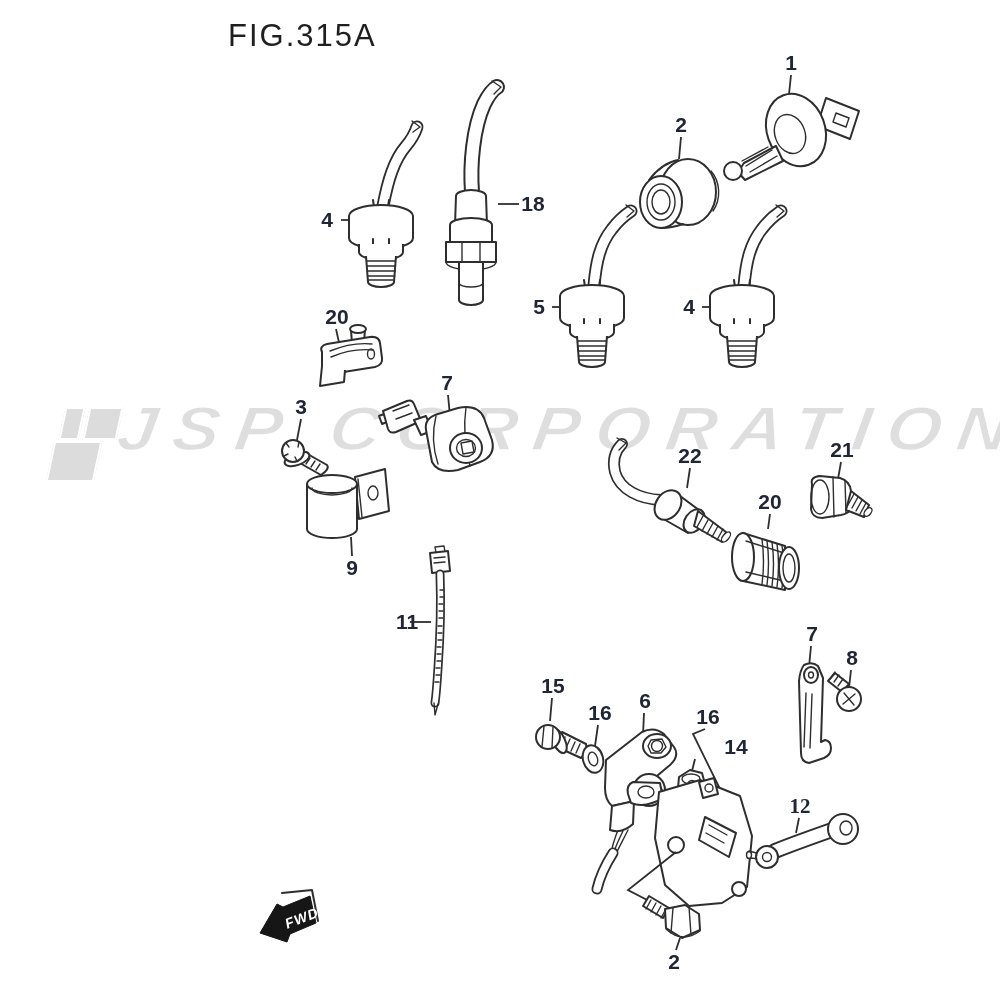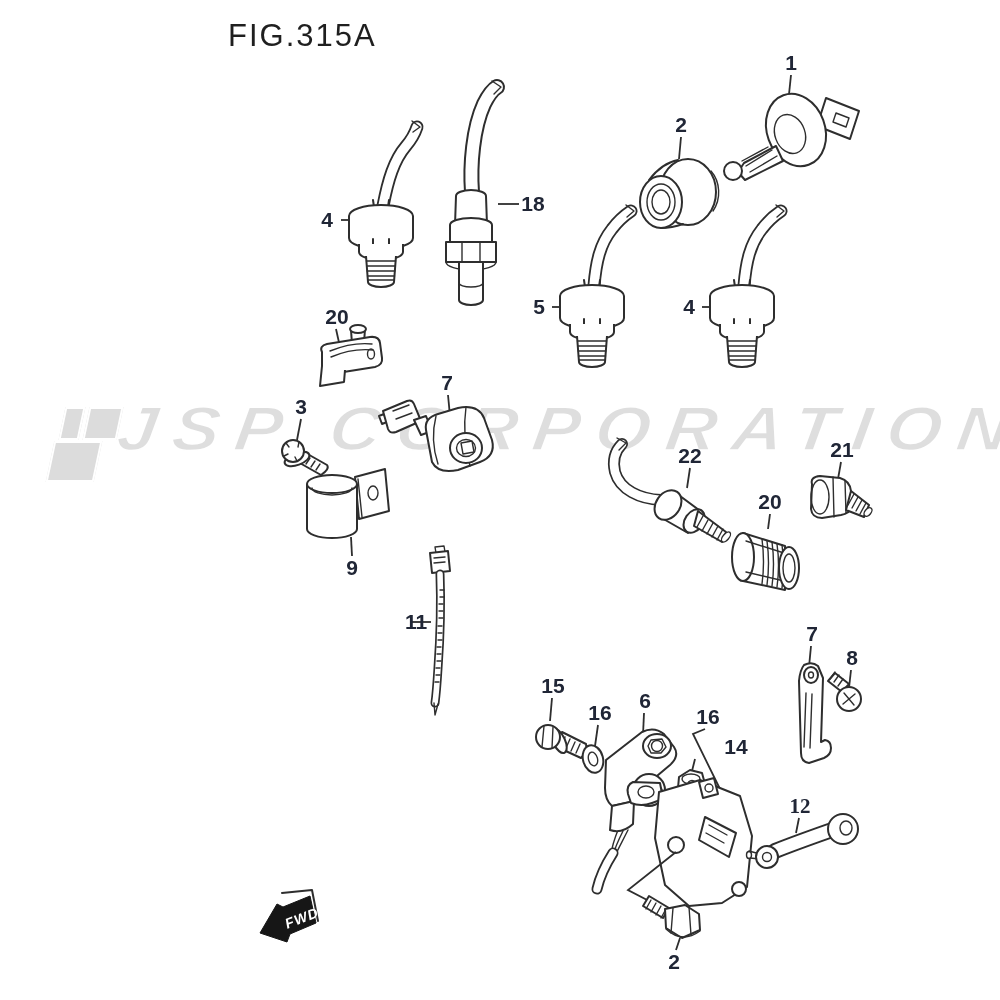--- a/index.html
+++ b/index.html
@@ -341,21 +341,21 @@
       <div class="part-label" style="left: 791px; top: 63px;">1</div>
       <div class="part-label" style="left: 681px; top: 125px;">2</div>
       <div class="part-label" style="left: 327px; top: 220px;">4</div>
       <div class="part-label" style="left: 533px; top: 204px;">18</div>
       <div class="part-label" style="left: 539px; top: 307px;">5</div>
       <div class="part-label" style="left: 689px; top: 307px;">4</div>
       <div class="part-label" style="left: 337px; top: 317px;">20</div>
       <div class="part-label" style="left: 301px; top: 407px;">3</div>
       <div class="part-label" style="left: 447px; top: 383px;">7</div>
       <div class="part-label" style="left: 352px; top: 568px;">9</div>
-      <div class="part-label" style="left: 416px; top: 622px;">11</div>
+      <div class="part-label" style="left: 407px; top: 622px;">11</div>
       <div class="part-label" style="left: 690px; top: 456px;">22</div>
       <div class="part-label" style="left: 770px; top: 502px;">20</div>
       <div class="part-label" style="left: 842px; top: 450px;">21</div>
       <div class="part-label" style="left: 812px; top: 634px;">7</div>
       <div class="part-label" style="left: 852px; top: 658px;">8</div>
       <div class="part-label" style="left: 553px; top: 686px;">15</div>
       <div class="part-label" style="left: 600px; top: 713px;">16</div>
       <div class="part-label" style="left: 645px; top: 701px;">6</div>
       <div class="part-label" style="left: 708px; top: 717px;">16</div>
       <div class="part-label" style="left: 696px; top: 747px; margin-left: 40px;">14</div>

